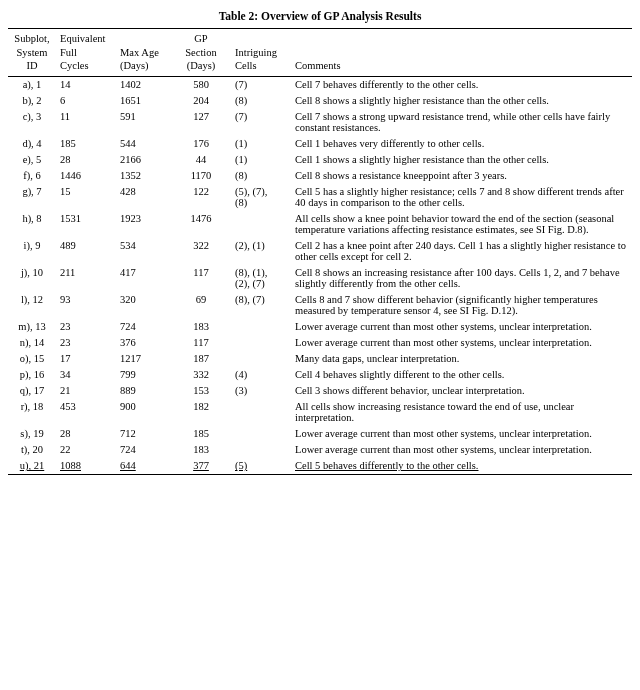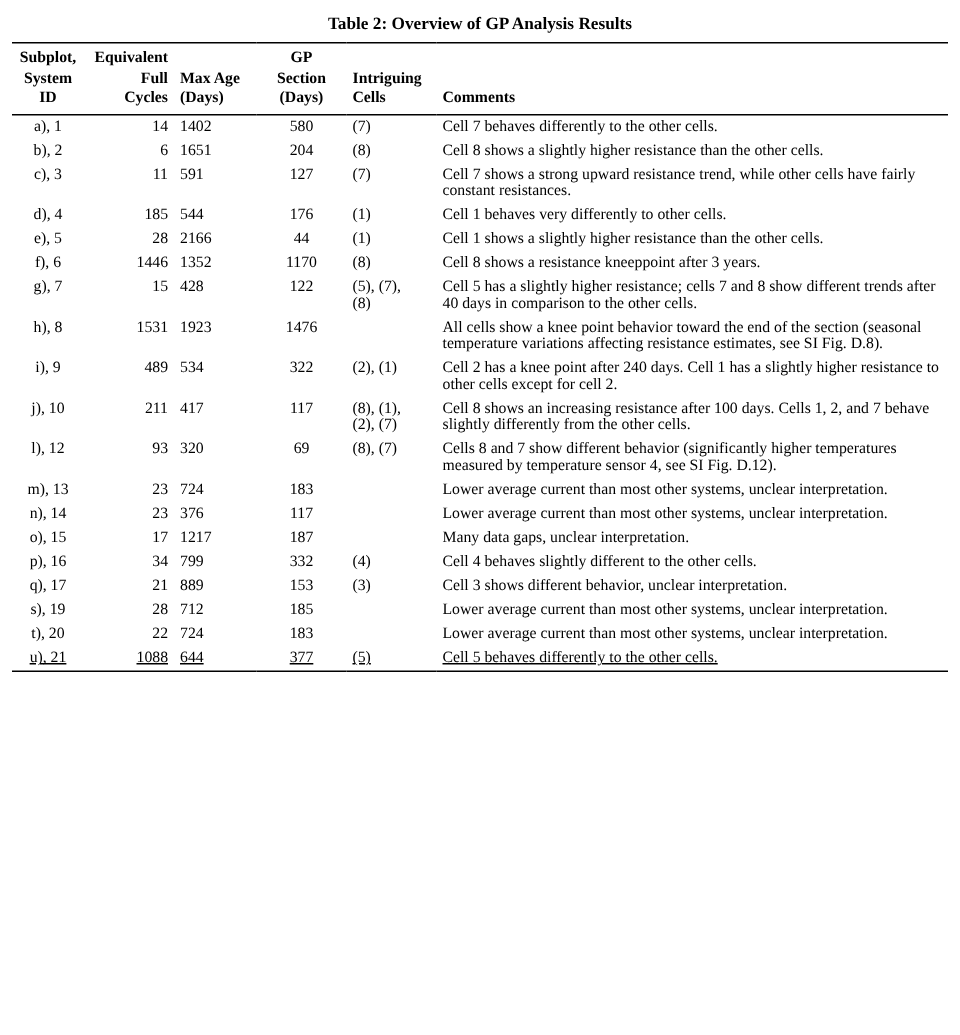--- a/index.html
+++ b/index.html
@@ -21,34 +21,34 @@
       width: 100%;
       border-collapse: collapse;
       font-size: 10.5px;
     }
     thead tr th {
       border-top: 1.5px solid #000;
       border-bottom: 1px solid #000;
       padding: 3px 4px;
       text-align: center;
       vertical-align: bottom;
-      font-weight: bold;
+      font-weight: normal;
       line-height: 1.3;
     }
     tbody tr td {
       padding: 2.5px 4px;
       vertical-align: top;
       border: none;
     }
     tbody tr:last-child td {
       border-bottom: 1.5px solid #000;
       text-decoration: underline;
     }
     .col-subplot { text-align: center; width: 48px; }
-    .col-cycles { text-align: right; width: 60px; }
+    .col-cycles { text-align: left; width: 60px; }
     .col-maxage { text-align: left; width: 55px; }
     .col-gp { text-align: center; width: 60px; }
     .col-intriguing { text-align: left; width: 60px; }
     .col-comments { text-align: left; }
   </style>
 </head>
 <body>
 
 <div class="table-title">Table 2: Overview of GP Analysis Results</div>
 
@@ -186,20 +186,28 @@
       </tr>
       <tr>
         <td class="col-subplot">q), 17</td>
         <td class="col-cycles">21</td>
         <td class="col-maxage">889</td>
         <td class="col-gp">153</td>
         <td class="col-intriguing">(3)</td>
         <td class="col-comments">Cell 3 shows different behavior, unclear interpretation.</td>
       </tr>
       <tr>
+        <td class="col-subplot">r), 18</td>
+        <td class="col-cycles">453</td>
+        <td class="col-maxage">900</td>
+        <td class="col-gp">182</td>
+        <td class="col-intriguing"></td>
+        <td class="col-comments">All cells show increasing resistance toward the end of use, unclear interpretation.</td>
+      </tr>
+      <tr>
         <td class="col-subplot">s), 19</td>
         <td class="col-cycles">28</td>
         <td class="col-maxage">712</td>
         <td class="col-gp">185</td>
         <td class="col-intriguing"></td>
         <td class="col-comments">Lower average current than most other systems, unclear interpretation.</td>
       </tr>
       <tr>
         <td class="col-subplot">t), 20</td>
         <td class="col-cycles">22</td>

